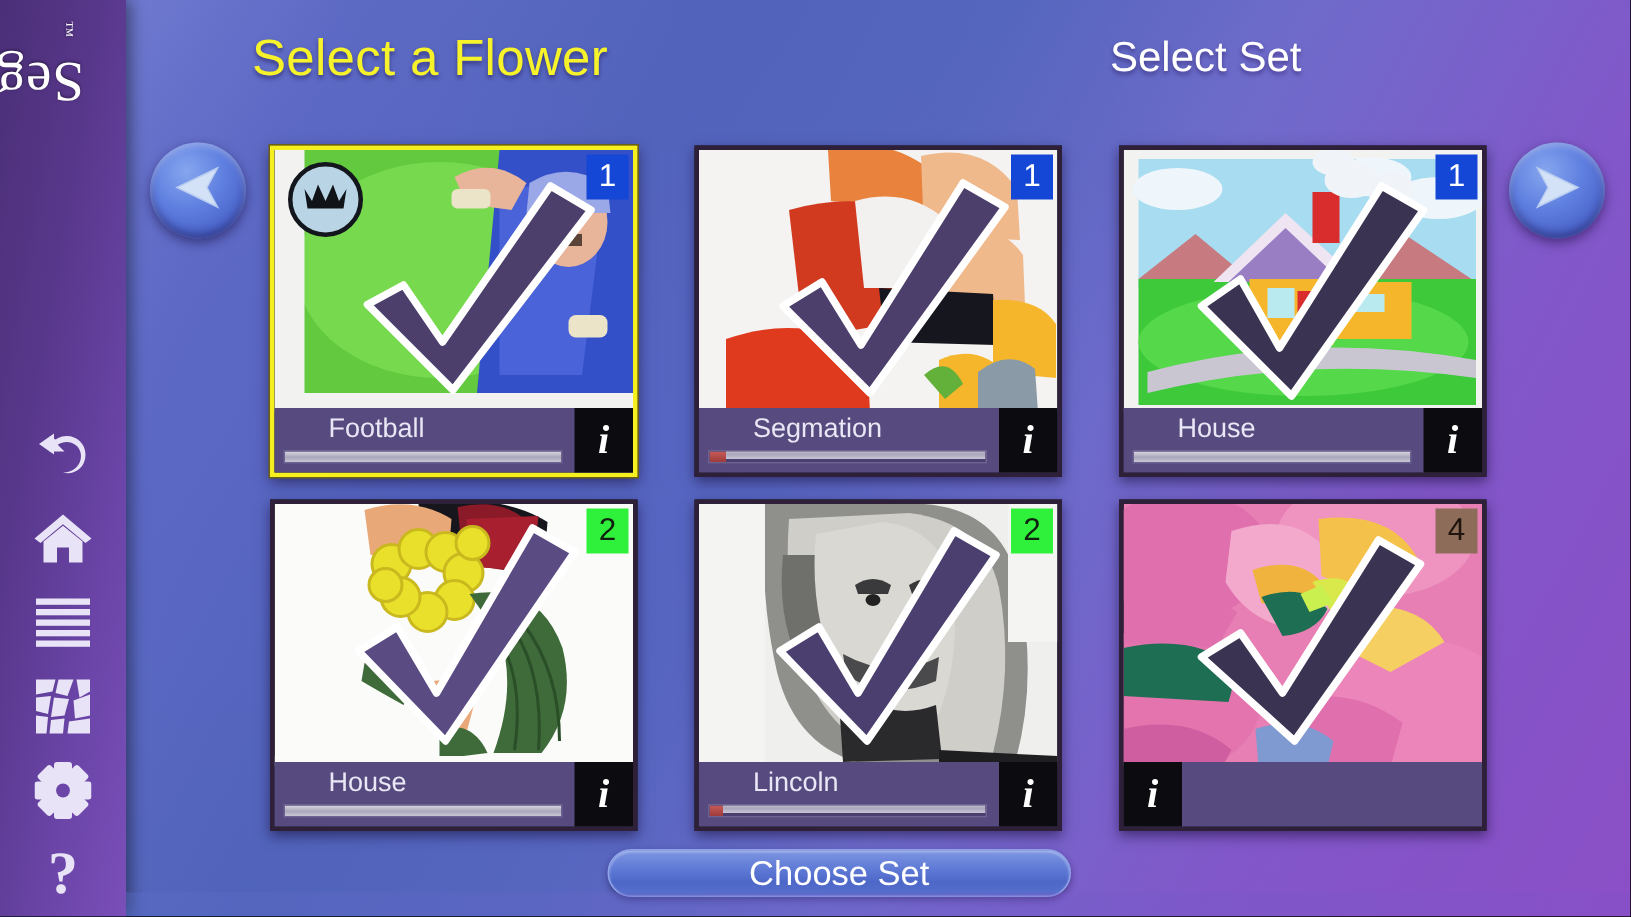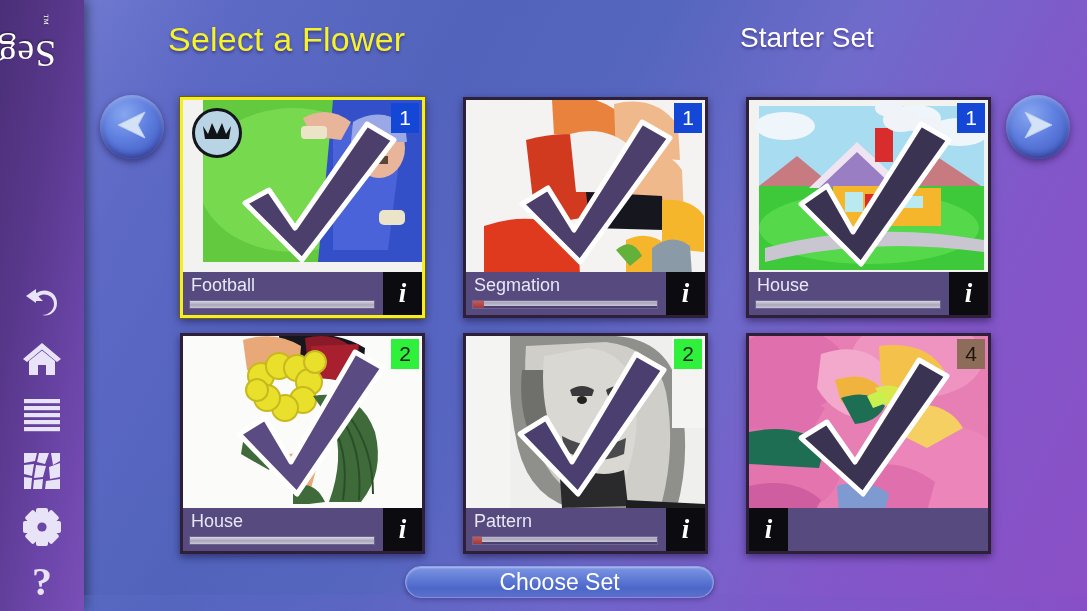--- a/index.html
+++ b/index.html
@@ -163,20 +163,21 @@
     padding: 2px 0 0 8px;
     min-width: 0;
   }
   .card-title {
     color: #e9e7f5;
     font-size: 18px;
     line-height: 23px;
     white-space: nowrap;
     overflow: hidden;
     text-overflow: ellipsis;
+    margin-left: 28px;
   }
   .progress {
     position: absolute;
     left: 6px; right: 8px; bottom: 6px;
     height: 9px;
     background: #4a3f6e;
     border: 1px solid #6d6390;
     box-sizing: border-box;
     overflow: hidden;
   }
@@ -307,21 +308,21 @@
           <svg width="32" height="40" viewBox="0 0 32 40">
             <text x="16" y="32" text-anchor="middle" font-family="Liberation Serif, serif" font-size="40" font-weight="bold" fill="#e8e3f6">?</text>
           </svg>
         </span>
       </div>
 
     </div>
   </div>
 
   <div class="title-main">Select a Flower</div>
-  <div class="title-set">Starter Set</div>
+  <div class="title-set">Select Set</div>
 
   <div class="nav-arrow" id="arrow-prev">
     <span>
       <svg width="34" height="30" viewBox="0 0 34 30">
         <path d="M3 15 L30 2 L23 15 L30 28 Z" fill="#d4e2f7" stroke="#b9cdf0" stroke-width="1"></path>
       </svg>
     </span>
   </div>
   <div class="nav-arrow" id="arrow-next">
     <span>
@@ -530,21 +531,21 @@
             <rect x="206" y="0" width="33" height="92" fill="#f4f4f2"></rect>
           </svg>
         </div>
         <svg class="check" viewBox="0 0 239 175">
           <path d="M54 98 L80 82 L106 126 L170 18 L198 34 L112 158 Z" fill="#4a3f6e" stroke="#ffffff" stroke-width="5" stroke-linejoin="round"></path>
         </svg>
         <div class="badge green">2</div>
       </div>
       <div class="footer">
         <div class="footer-main">
-          <div class="card-title">Pattern</div>
+          <div class="card-title">Lincoln</div>
           <div class="progress">
             <div class="fill red" style="width:5%;"></div>
             <div class="fill" style="width:95%; margin-top:-9px; margin-left:5%;"></div>
           </div>
         </div>
         <div class="info-btn">
           <i>i</i>
         </div>
       </div>
     </div>

